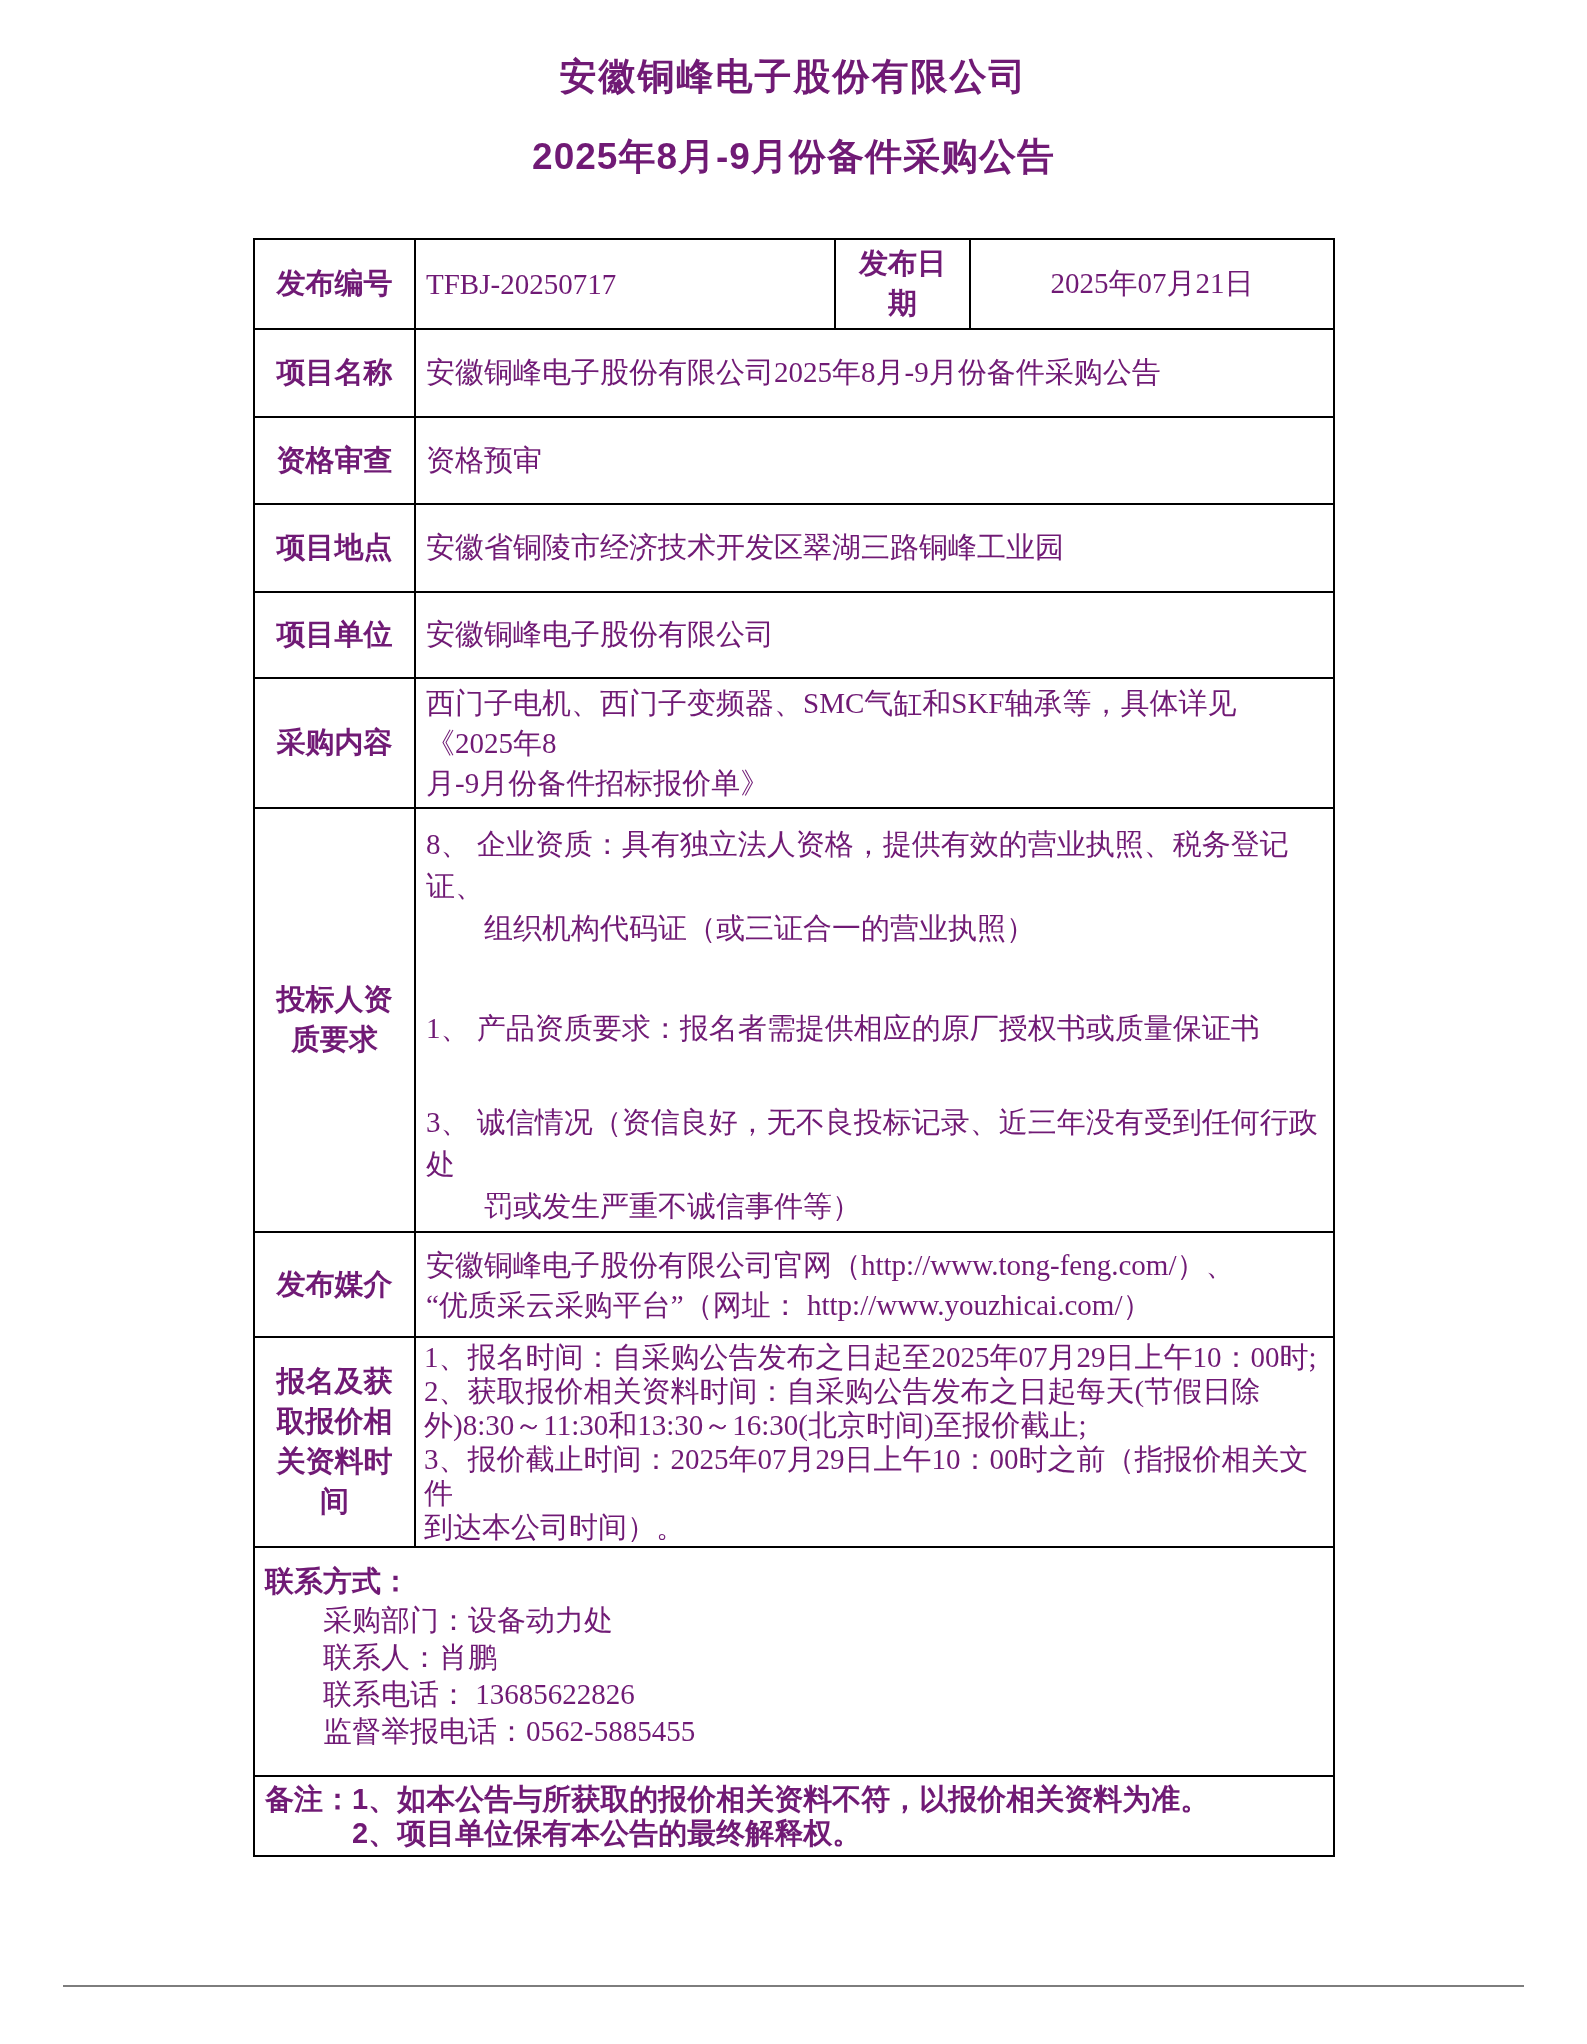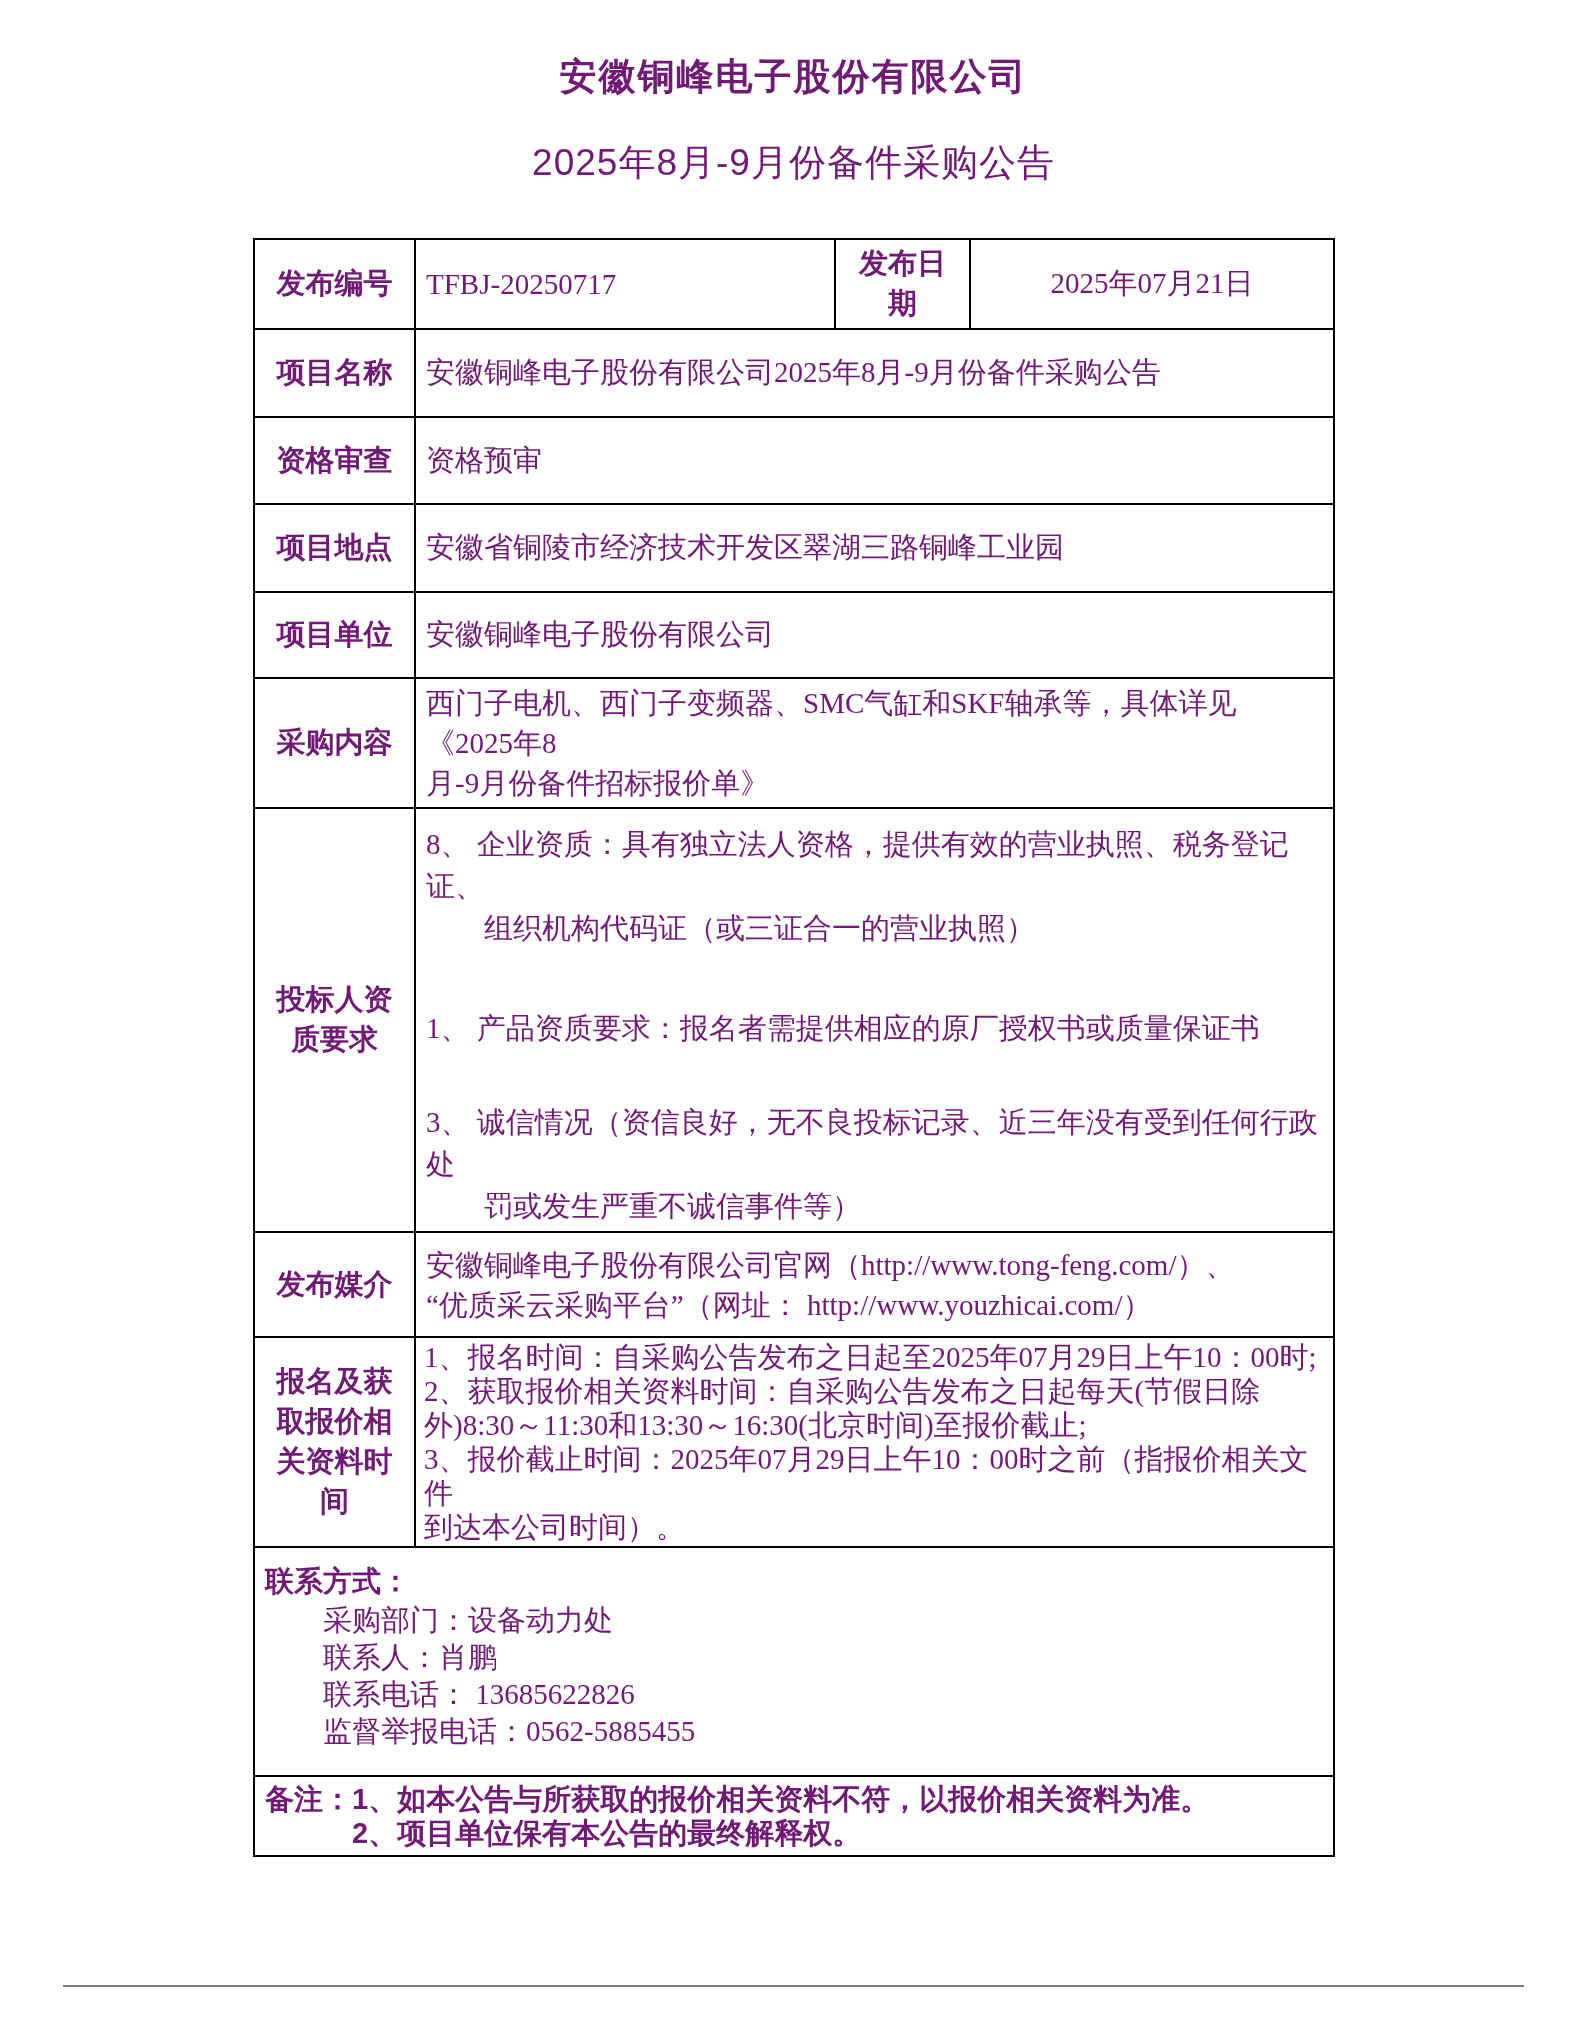--- a/index.html
+++ b/index.html
@@ -11,22 +11,22 @@
     color:#701a75;
     overflow:hidden;
   }
   .doc-title{
     position:absolute;top:52px;left:0;width:100%;
     text-align:center;font-size:37px;font-weight:bold;
     font-family:"Liberation Sans","DejaVu Sans",sans-serif;
     letter-spacing:2px;
   }
   .doc-subtitle{
-    position:absolute;top:138px;left:0;width:100%;
-    text-align:center;font-size:37px;font-weight:normal;
+    position:absolute;top:132px;left:0;width:100%;
+    text-align:center;font-size:37px;font-weight:bold;
     font-family:"Liberation Sans","DejaVu Sans",sans-serif;
     letter-spacing:1px;
   }
   table.main{
     position:absolute;left:253px;top:238px;
     width:1080px;
     border-collapse:collapse;
     table-layout:fixed;
     font-size:29px;
   }

